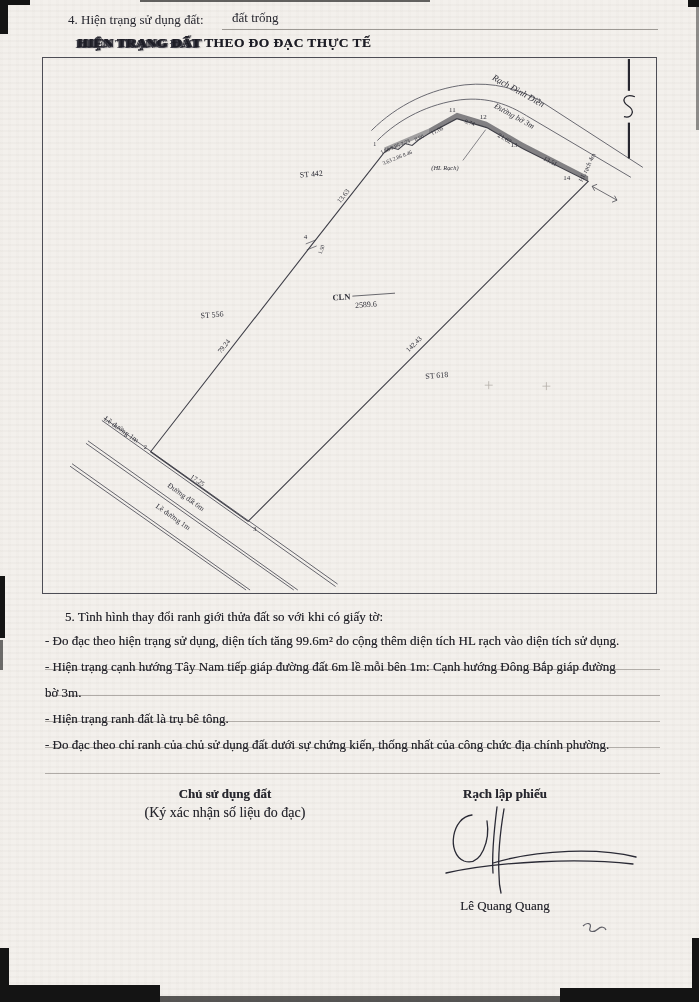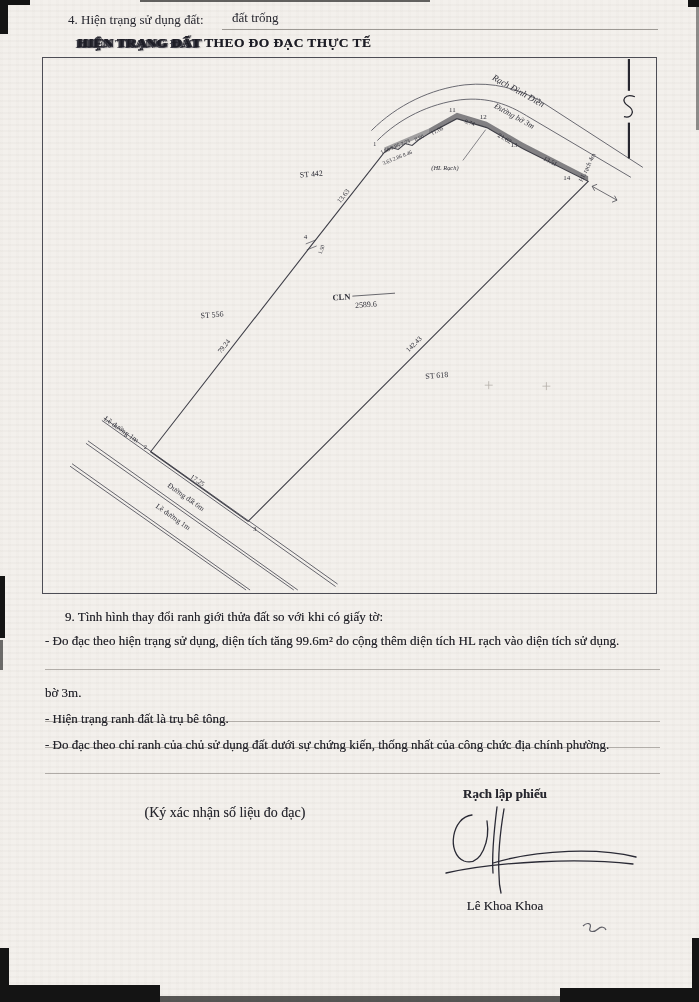--- a/index.html
+++ b/index.html
@@ -154,34 +154,36 @@
       <text x="516" y="118" font-size="8" font-style="italic" text-anchor="middle" transform="rotate(29 516 115)">Đường bờ 3m</text>
       <text x="446" y="170" font-size="6.5" font-style="italic" text-anchor="middle">(HL Rạch)</text>
       <text x="589" y="169" font-size="6.5" text-anchor="middle" transform="rotate(-64 589 167)">HL rạch 4m</text>
 
       <text x="121" y="433" font-size="7.5" text-anchor="middle" transform="rotate(35 121 430)">Lề đường 1m</text>
       <text x="186" y="501" font-size="7.5" text-anchor="middle" transform="rotate(35 186 498)">Đường đất 6m</text>
       <text x="173" y="521" font-size="7.5" text-anchor="middle" transform="rotate(35 173 518)">Lề đường 1m</text>
     </svg>
   </div>
 
-  <div class="abs sec-line sec-heading" style="top:609px;">9. Tình hình thay đổi ranh giới thửa đất so với khi có giấy tờ:</div>
+  <div class="abs sec-line sec-heading" style="top:609px;">5. Tình hình thay đổi ranh giới thửa đất so với khi có giấy tờ:</div>
   <div class="abs sec-line ruled" style="top:633px;">- Đo đạc theo hiện trạng sử dụng, diện tích tăng 99.6m² do cộng thêm diện tích HL rạch vào diện tích sử dụng.</div>
+  <div class="abs sec-line ruled" style="top:659px;">- Hiện trạng cạnh hướng Tây Nam tiếp giáp đường đất 6m lề mỗi bên 1m: Cạnh hướng Đông Bắp giáp đường</div>
   <div class="abs sec-line ruled" style="top:685px;">bờ 3m.</div>
   <div class="abs sec-line ruled" style="top:711px;">- Hiện trạng ranh đất là trụ bê tông.</div>
   <div class="abs sec-line ruled" style="top:737px;">- Đo đạc theo chỉ ranh của chủ sử dụng đất dưới sự chứng kiến, thống nhất của công chức địa chính phường.</div>
 
+  <div class="abs sig-title" style="left:110px;top:786px;width:230px;">Chủ sử dụng đất</div>
   <div class="abs sig-sub" style="left:95px;top:805px;width:260px;">(Ký xác nhận số liệu đo đạc)</div>
   <div class="abs sig-title" style="left:400px;top:786px;width:210px;">Rạch lập phiếu</div>
 
   <svg class="abs" style="left:435px;top:795px;" width="210" height="100" viewBox="0 0 210 100">
     <g stroke="#2a2a35" stroke-width="1.3" fill="none" stroke-linecap="round">
       <path d="M37,20 C17,22 11,58 29,66 C47,72 55,44 52,26 M62,12 C59,36 57,64 58,78 M69,14 C65,38 63,64 64,80 C64,88 65,94 66,98"></path>
       <path d="M58,68 C105,54 165,53 201,62 M11,78 C65,66 145,63 198,69"></path>
     </g>
   </svg>
-  <div class="abs sig-name" style="left:410px;top:898px;width:190px;">Lê Khoa Khoa</div>
+  <div class="abs sig-name" style="left:410px;top:898px;width:190px;">Lê Quang Quang</div>
 
   <svg class="abs" style="left:575px;top:912px;" width="40" height="28" viewBox="0 0 40 28">
     <path d="M8,14 c4,-4 9,-3 7,2 c-2,5 5,4 8,1 c3,-3 7,-2 8,1" stroke="#3a3a45" stroke-width="1.2" fill="none" opacity="0.8"></path>
   </svg>
 
 </div>
 
 </body></html>

